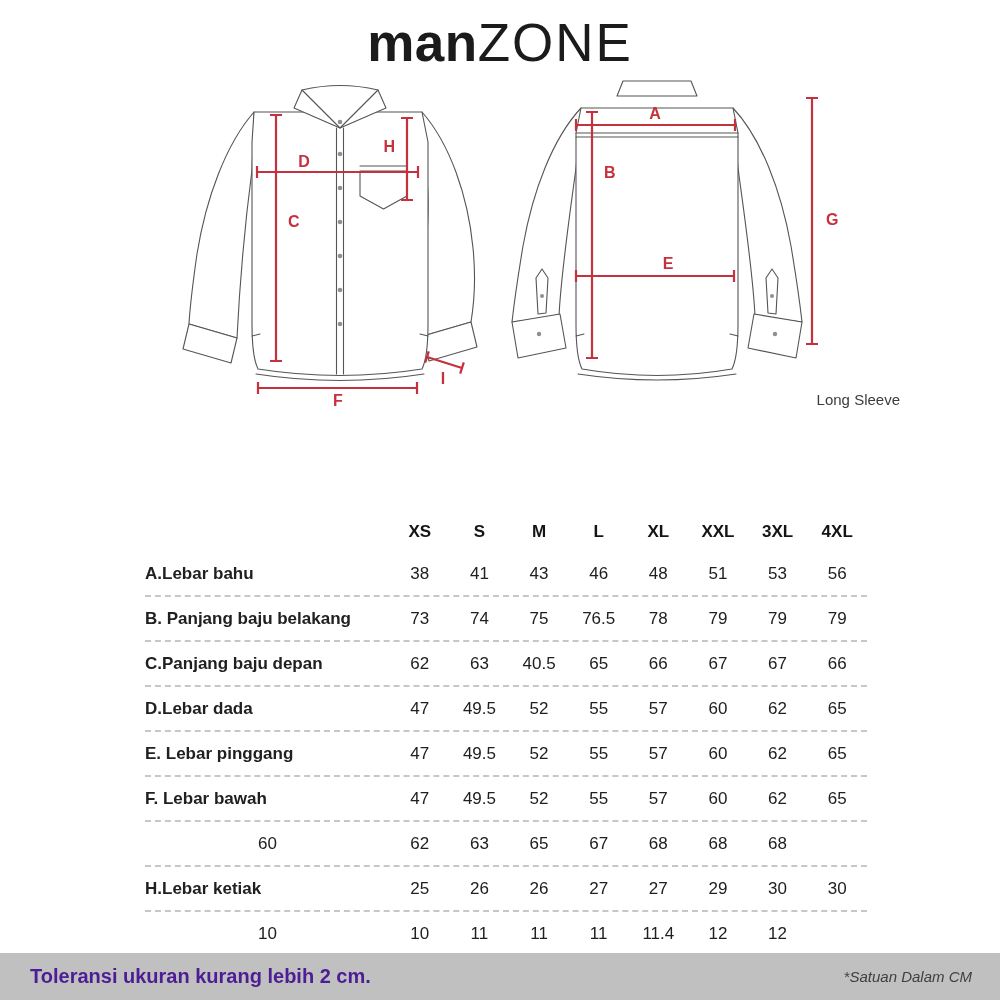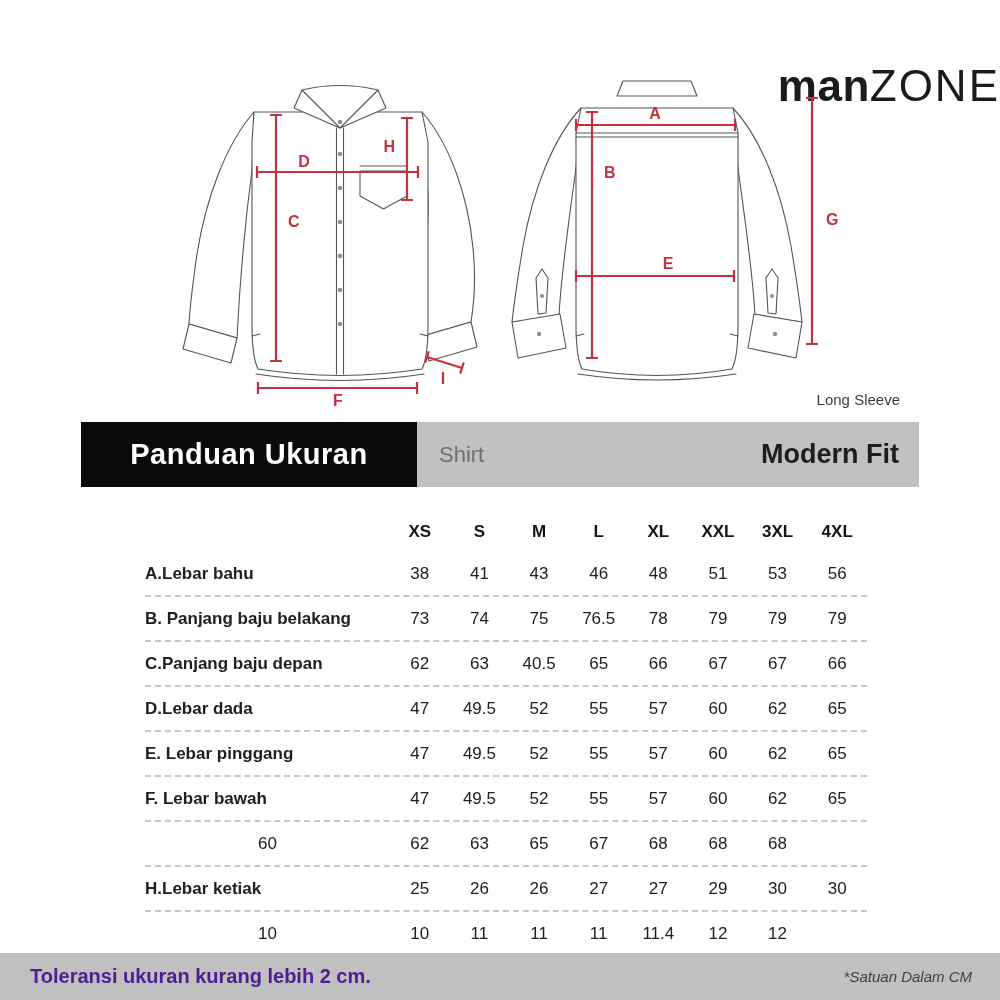--- a/index.html
+++ b/index.html
@@ -1,21 +1,21 @@
 <!DOCTYPE html>
 <html><head>
 <meta charset="utf-8">
 <style>
   html,body{margin:0;padding:0;background:#fff;}
   .page{position:relative;width:1000px;height:1000px;background:#ffffff;overflow:hidden;
         font-family:"Liberation Sans",sans-serif;color:#1c1c1c;}
 
   
-  .logo{position:absolute;top:14px;left:0;width:100%;text-align:right;
-        font-size:44px;color:#1b1b1b;line-height:1.1;margin-top:48px;}
+  .logo{position:absolute;top:14px;left:0;width:100%;text-align:center;
+        font-size:53px;color:#1b1b1b;line-height:1.1;}
   .logo .lg-bold{font-weight:800;letter-spacing:0.5px;}
   .logo .lg-light{font-weight:400;letter-spacing:2px;}
 
   
   .svg-front{position:absolute;left:182px;top:78px;}
   .svg-back{position:absolute;left:505px;top:78px;}
   .long-sleeve{position:absolute;top:391px;left:700px;width:200px;text-align:right;
                font-size:15px;color:#3c3c3c;}
 
   .outline{fill:none;stroke:#555;stroke-width:1.1;stroke-linejoin:round;stroke-linecap:round;}
@@ -140,25 +140,20 @@
       <text class="red-label" x="163" y="191" text-anchor="middle">E</text>
     </g>
     <g>
       <path class="red-line" d="M307,20 V266 M301,20 H313 M301,266 H313"></path>
       <text class="red-label" x="321" y="147" text-anchor="start">G</text>
     </g>
   </svg>
 
   <div class="long-sleeve">Long Sleeve</div>
 
-  <div class="band">
-    <div class="band-black">Panduan Ukuran</div>
-    <div class="band-product">Shirt</div>
-    <div class="band-fit">Modern Fit</div>
-  </div>
 
   <div class="size-table">
     <div class="thead">
       <div class="tlabel"></div>
     <div class="th">XS</div>
         <div class="th">S</div>
         <div class="th">M</div>
         <div class="th">L</div>
         <div class="th">XL</div>
         <div class="th">XXL</div>

